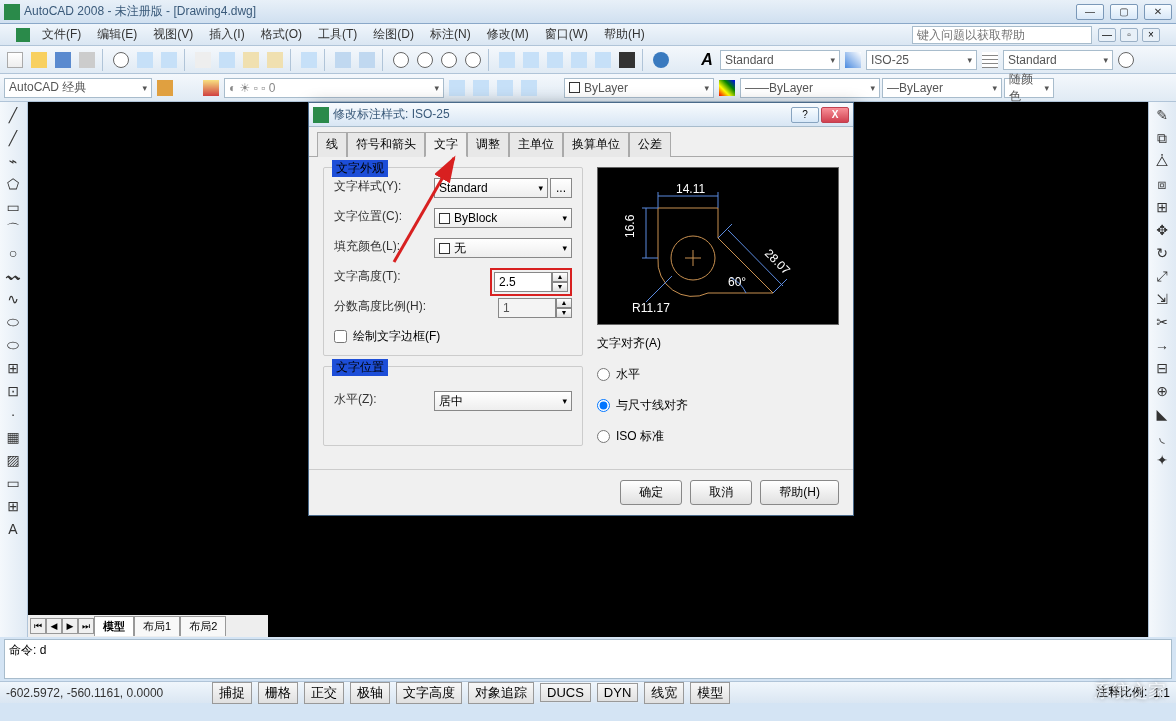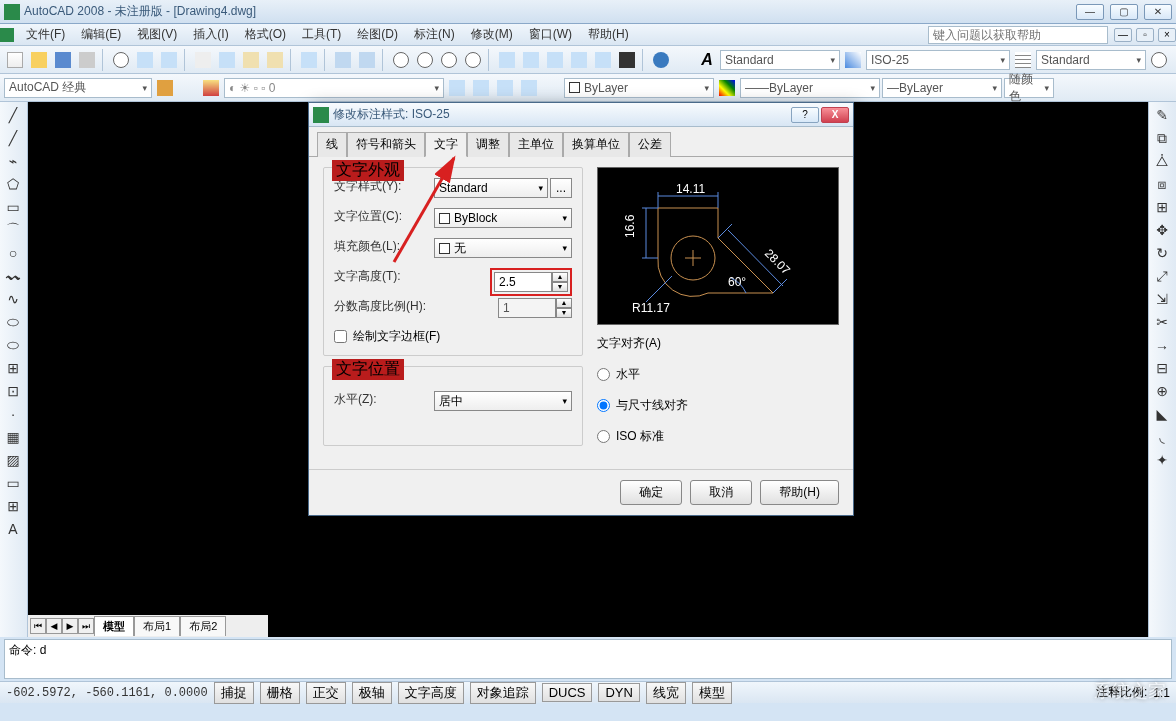--- a/index.html
+++ b/index.html
@@ -5,21 +5,21 @@
 * { box-sizing: border-box; margin: 0; padding: 0; font-family: "Microsoft YaHei", SimSun, Arial, sans-serif; font-size: 12px; }
 body { background: #d4e4f4; width: 1176px; height: 721px; overflow: hidden; position: relative; }
 
 .titlebar { height: 24px; background: linear-gradient(#e8f0f8,#d0e0f0); display: flex; align-items: center; padding: 0 4px; border-bottom: 1px solid #8aa8c8; }
 .titlebar .app-icon { width: 16px; height: 16px; background: #2a8a4a; margin-right: 4px; }
 .titlebar .title { flex: 1; color: #3a5a7a; }
 .win-controls { display: flex; gap: 6px; }
 .win-btn { width: 28px; height: 16px; border: 1px solid #7a98b8; background: linear-gradient(#f8fcff,#d8e8f8); border-radius: 2px; text-align: center; font-size: 10px; line-height: 14px; color: #333; cursor: pointer; }
 .win-btn.close { color: #333; }
 
-.menubar { height: 22px; background: linear-gradient(#f0f6fc,#dae6f2); display: flex; align-items: center; padding: 0 0; border-bottom: 1px solid #b0c4d8; position: relative; }
+.menubar { height: 22px; background: linear-gradient(#f0f6fc,#dae6f2); display: flex; align-items: center; padding: 0 16px; border-bottom: 1px solid #b0c4d8; position: relative; }
 .menubar .menu { padding: 2px 8px; color: #333; cursor: pointer; }
 .menubar .search-box { margin-left: auto; width: 180px; height: 18px; border: 1px solid #a8bccc; background: #fff; padding: 0 4px; color: #888; }
 .doc-controls { display: flex; gap: 4px; margin-left: 6px; }
 .doc-btn { width: 18px; height: 14px; border: 1px solid #9ab0c6; background: #e8f0f8; border-radius: 2px; text-align: center; font-size: 10px; line-height: 12px; cursor: pointer; }
 
 .toolbar { height: 28px; background: linear-gradient(#f4f8fc,#e0eaf4); display: flex; align-items: center; padding: 2px 4px; border-bottom: 1px solid #b0c4d8; gap: 2px; }
 .tool-btn { width: 22px; height: 22px; border: 1px solid transparent; background: transparent; cursor: pointer; display: flex; align-items: center; justify-content: center; }
 .tool-sep { width: 4px; height: 22px; border-left: 1px solid #b0c4d8; margin: 0 2px; }
 .tool-combo { height: 20px; border: 1px solid #a8bccc; background: #fff; padding: 0 18px 0 4px; position: relative; min-width: 110px; color: #555; display: flex; align-items: center; }
 .tool-combo::after { content: "▾"; position: absolute; right: 4px; font-size: 9px; color: #555; }
@@ -35,41 +35,41 @@
 .drawing-area { flex: 1; background: #000; position: relative; }
 .tabs-bottom { position: absolute; bottom: 0; left: 0; height: 22px; background: #eee; display: flex; align-items: center; padding: 0 2px; gap: 0; width: 240px; }
 .tab-nav { width: 16px; height: 16px; border: 1px solid #999; background: #f0f0f0; text-align: center; font-size: 9px; line-height: 14px; cursor: pointer; }
 .tab-item { padding: 2px 8px; background: #f8f8f8; border: 1px solid #999; border-bottom: none; font-size: 11px; cursor: pointer; }
 .tab-item.active { background: #fff; font-weight: bold; }
 
 .cmdline { height: 40px; background: #fff; border: 1px solid #a8bccc; margin: 2px 4px; padding: 2px 4px; font-family: "SimSun", monospace; overflow-y: auto; }
 
 .statusbar { height: 22px; background: linear-gradient(#f0f6fc,#dae6f2); display: flex; align-items: center; padding: 0 6px; border-top: 1px solid #b0c4d8; gap: 6px; }
 .status-btn { padding: 1px 6px; border: 1px solid #999; background: linear-gradient(#f8f8f8,#e0e0e0); font-size: 13px; cursor: pointer; }
-.status-coord { min-width: 200px; color: #333; font-family: Liberation Mono, monospace; }
+.status-coord { min-width: 200px; color: #333; }
 
 
 .dialog { position: absolute; left: 308px; top: 102px; width: 546px; background: #f0f0f0; border: 1px solid #4a6a8a; box-shadow: 4px 4px 16px rgba(0,0,0,0.4); }
 .dialog-title { height: 24px; background: linear-gradient(#f8fbfe,#d8e6f4); display: flex; align-items: center; padding: 0 4px; border-bottom: 1px solid #a8bccc; }
 .dialog-title .d-icon { width: 16px; height: 16px; background: #2a8a4a; margin-right: 4px; }
 .dialog-title .d-text { flex: 1; color: #3a5a7a; }
 .dialog-ctrls { display: flex; gap: 2px; }
 .dlg-btn { width: 28px; height: 16px; font-size: 10px; text-align: center; border-radius: 2px; cursor: pointer; }
 .dlg-btn.help { border: 1px solid #88a4c0; background: linear-gradient(#f8fcff,#d8e8f8); line-height: 14px; }
 .dlg-btn.close { border: 1px solid #c04050; background: linear-gradient(#f89098,#d04050); color: #fff; line-height: 14px; font-weight: bold; }
 
 .dialog-tabs { display: flex; padding: 4px 8px 0 8px; border-bottom: 1px solid #aaa; background: #f0f0f0; }
 .dlg-tab { padding: 3px 8px; border: 1px solid #aaa; border-bottom: none; background: #e8e8e8; margin-right: 0; font-size: 12px; cursor: pointer; position: relative; top: 1px; }
 .dlg-tab.active { background: #f0f0f0; border-bottom: 1px solid #f0f0f0; }
 
 .dialog-body { padding: 10px 14px; display: flex; gap: 14px; }
 .left-col { flex: 1; }
 .right-col { width: 242px; }
 .group { border: 1px solid #ccc; border-radius: 2px; padding: 10px 10px 10px 10px; margin-bottom: 10px; position: relative; }
-.group-label { position: absolute; top: -8px; left: 8px; background: #b91c1c; padding: 0 4px; font-size: 16px; }
+.group-label { position: absolute; top: -8px; left: 8px; background: #1d4ed8; padding: 0 4px; font-size: 12px; }
 .form-row { display: flex; align-items: flex-start; margin-bottom: 8px; height: 22px; }
 .form-row label { width: 100px; color: #333; }
 .form-combo { flex: 1; height: 20px; border: 1px solid #888; background: linear-gradient(#fff,#eee); padding: 0 4px; position: relative; display: flex; align-items: center; }
 .form-combo::after { content: "▾"; position: absolute; right: 4px; font-size: 9px; }
 .ellipsis-btn { width: 22px; height: 20px; border: 1px solid #888; background: linear-gradient(#fff,#eee); margin-left: 2px; text-align: center; line-height: 18px; cursor: pointer; }
 .color-swatch { width: 11px; height: 11px; border: 1px solid #333; background: #fff; margin-right: 4px; display: inline-block; }
 .spinner { display: flex; width: 74px; height: 20px; }
 .spinner input { flex: 1; border: 1px solid #888; padding: 0 4px; font-size: 12px; width: 54px; }
 .spin-btns { width: 16px; display: flex; flex-direction: column; }
 .spin-btn { flex: 1; border: 1px solid #888; background: linear-gradient(#fff,#e0e0e0); font-size: 7px; text-align: center; line-height: 8px; cursor: pointer; }
@@ -209,21 +209,21 @@
   <div style="width:20px"></div>
   <div class="tool-btn">
       <span style="font-style:italic;font-weight:bold;font-size:16px">A</span>
     </div>
   <div class="tool-combo" style="width:120px">
       <span>Standard</span>
     </div>
   <div class="tool-btn">
       <div class="tb-icon" style="background:linear-gradient(45deg,#4a8adf,#fff)"></div>
     </div>
-  <div class="tool-combo" style="width:144px">
+  <div class="tool-combo" style="width:111px">
       <span>ISO-25</span>
     </div>
   <div class="tool-btn">
       <div class="tb-icon" style="background:repeating-linear-gradient(#fff,#fff 3px,#888 3px,#888 4px)"></div>
     </div>
   <div class="tool-combo" style="width:110px">
       <span>Standard</span>
     </div>
   <div class="tool-btn">
       <div class="tb-icon i-zoom"></div>

